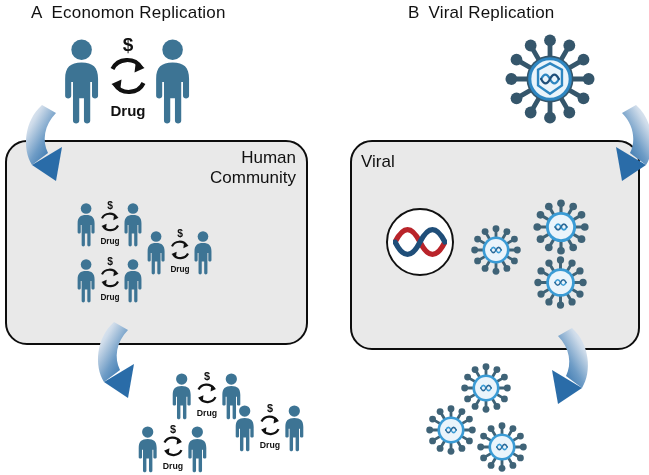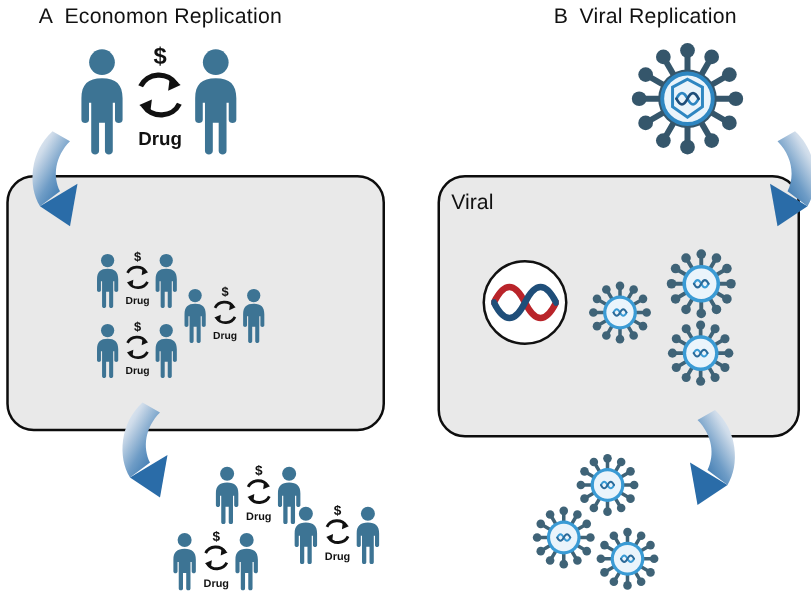--- a/index.html
+++ b/index.html
@@ -32,25 +32,29 @@
 </style>
 </head>
 <body>
 
 <div id="figure">
 
   <div class="panel-title" style="left:31px;top:3px;">
     <span class="letter">A</span><span>Economon Replication</span>
   </div>
 
-  <div class="panel-title" style="left:408px;top:3px;margin-left:35px;">
+  <div class="panel-title" style="left:408px;top:3px;">
     <span class="letter">B</span><span>Viral Replication</span>
   </div>
 
   <div class="box" style="left:5px;top:140px;width:303px;height:205px;"></div>
+  <div class="box-label" style="left:176px;top:148px;width:120px;text-align:right;">
+    <div>Human</div>
+    <div>Community</div>
+  </div>
 
   <div class="box" style="left:350px;top:140px;width:290px;height:210px;"></div>
   <div class="box-label" style="left:361px;top:152px;">Viral</div>
 
   <svg width="0" height="0" style="position:absolute" aria-hidden="true">
     <defs>
 
       <g id="person-glyph">
         <circle cx="20" cy="11" r="10.5"></circle>
         <path d="M20,24 C8.5,24 3.2,29 3.2,40.5 L3.2,58 C3.2,61.6 9.4,61.6 9.4,58

